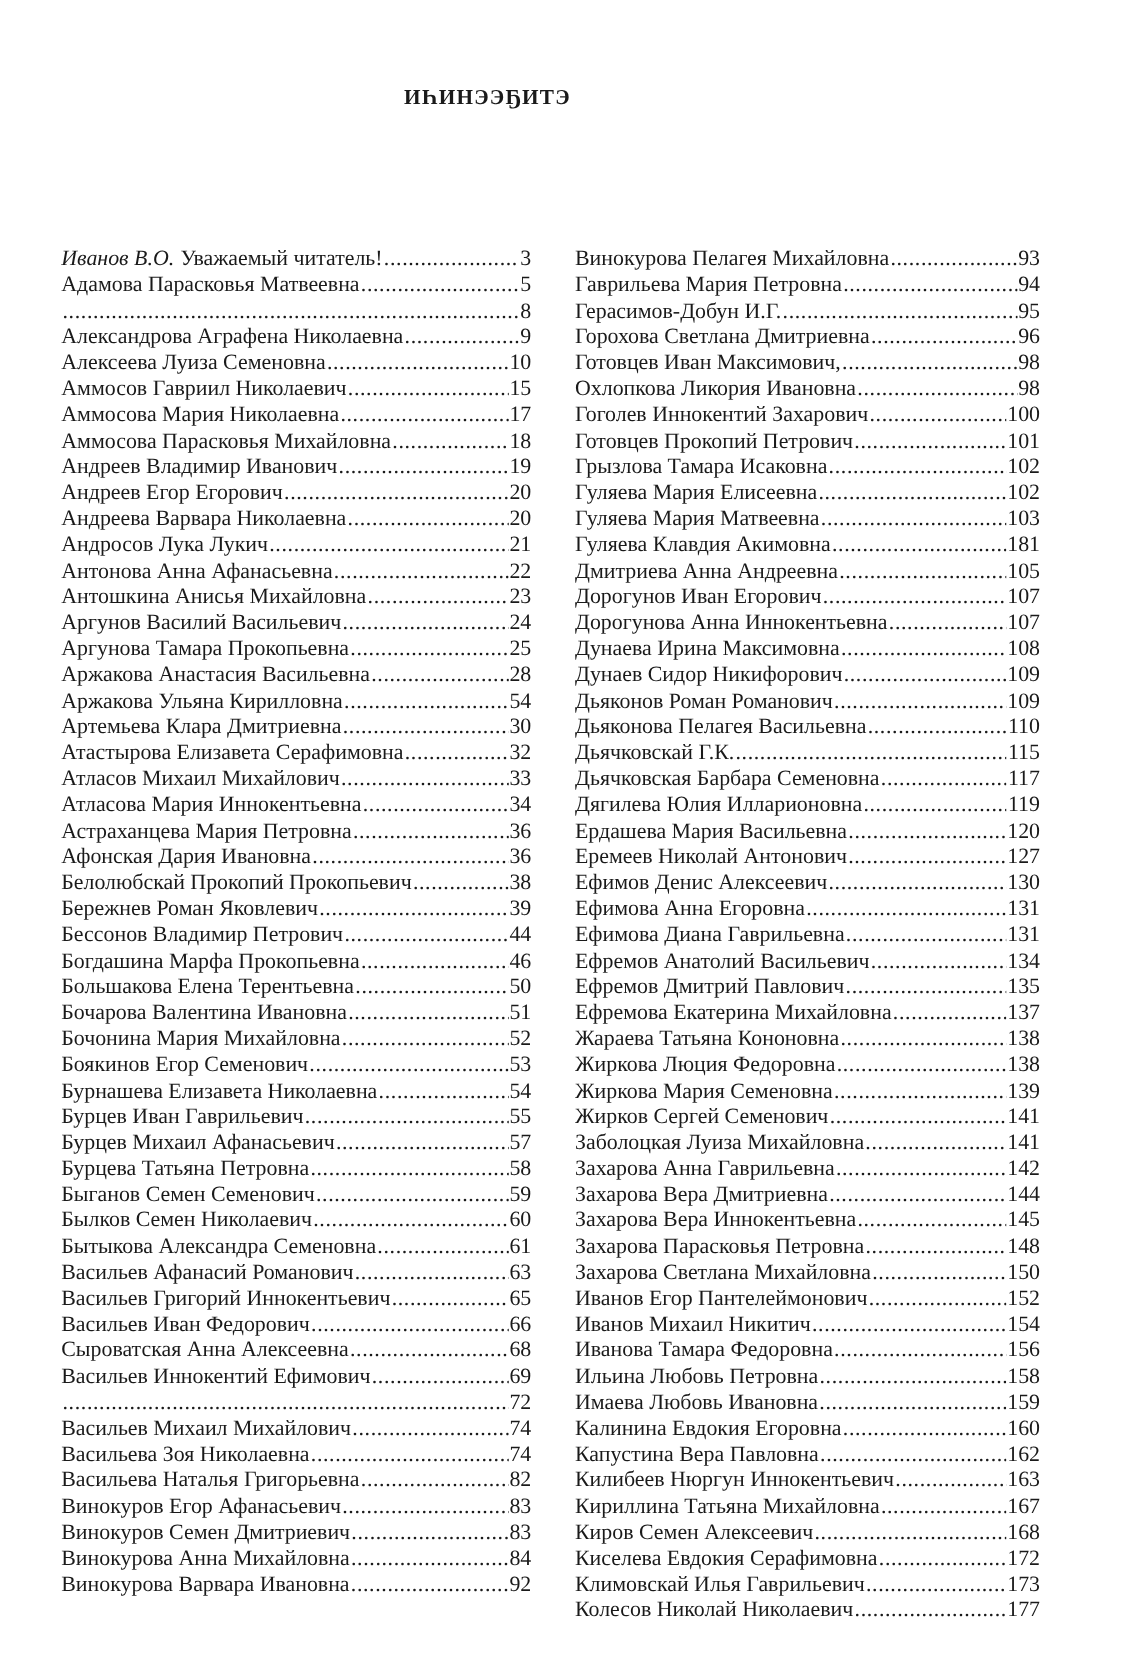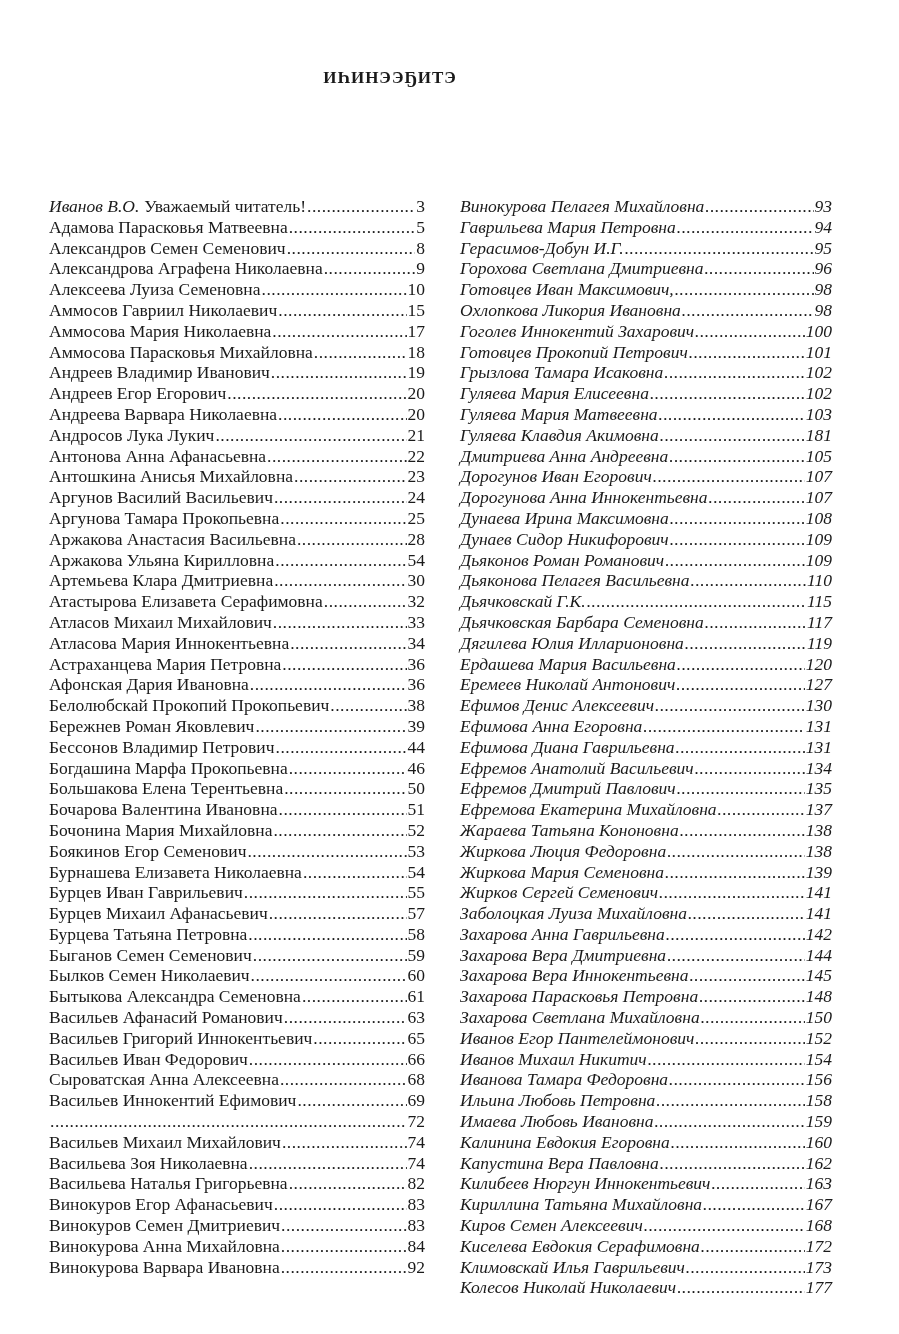--- a/index.html
+++ b/index.html
@@ -8,21 +8,21 @@
     font-family: "Liberation Serif", "DejaVu Serif", serif; color: #1a1a1a;
   }
   .title {
     position: absolute; top: 68px; left: 0; width: 780px; text-align: center;
     font-weight: bold; font-size: 17px; letter-spacing: 1px;
   }
   .col {
     position: absolute; top: 196px; width: 376px;
   }
   .col.left { left: 49px; }
-  .col.right { left: 460px; width: 372px; font-style: italic; }
+  .col.right { left: 460px; width: 372px; }
   .entry {
     display: flex; align-items: baseline; height: 20.8px; line-height: 20.8px;
     font-size: 17.5px; white-space: nowrap;
   }
   .entry .name { flex: 0 0 auto; }
   .entry .name .author { font-style: italic; margin-right: 5px; }
   .entry .dots {
     flex: 1 1 auto; overflow: hidden; margin: 0 1px;
   }
   .entry .dots::before {
@@ -41,21 +41,20 @@
       <span class="name"><span class="author">Иванов В.О.</span><span>Уважаемый читатель!</span></span>
       <span class="dots"></span>
       <span class="page">3</span>
     </div>
     <div class="entry">
       <span class="name"><span>Адамова Парасковья Матвеевна</span></span>
       <span class="dots"></span>
       <span class="page">5</span>
     </div>
     <div class="entry">
-      <span class="name"><span>Александров Семен Семенович</span></span>
       <span class="dots"></span>
       <span class="page">8</span>
     </div>
     <div class="entry">
       <span class="name"><span>Александрова Аграфена Николаевна</span></span>
       <span class="dots"></span>
       <span class="page">9</span>
     </div>
     <div class="entry">
       <span class="name"><span>Алексеева Луиза Семеновна</span></span>

